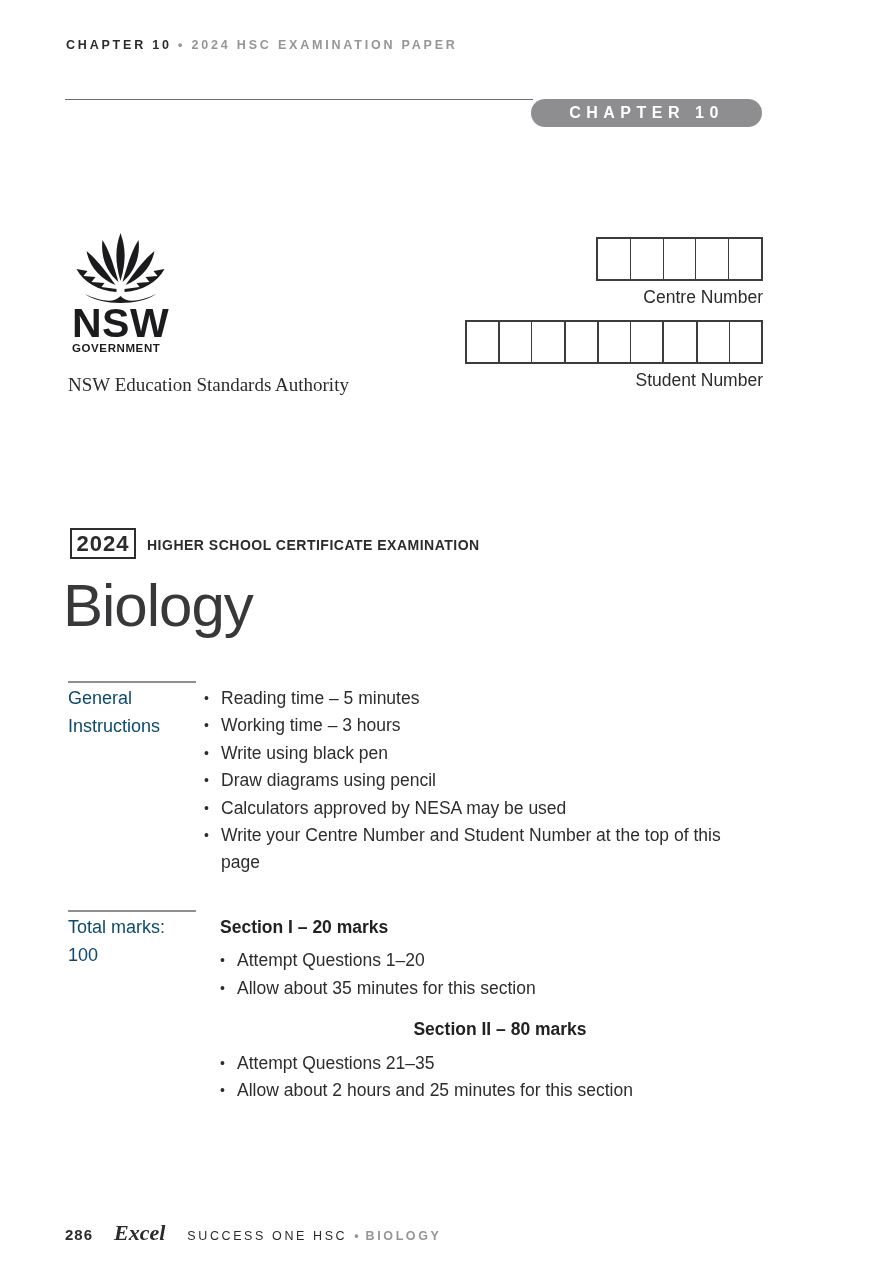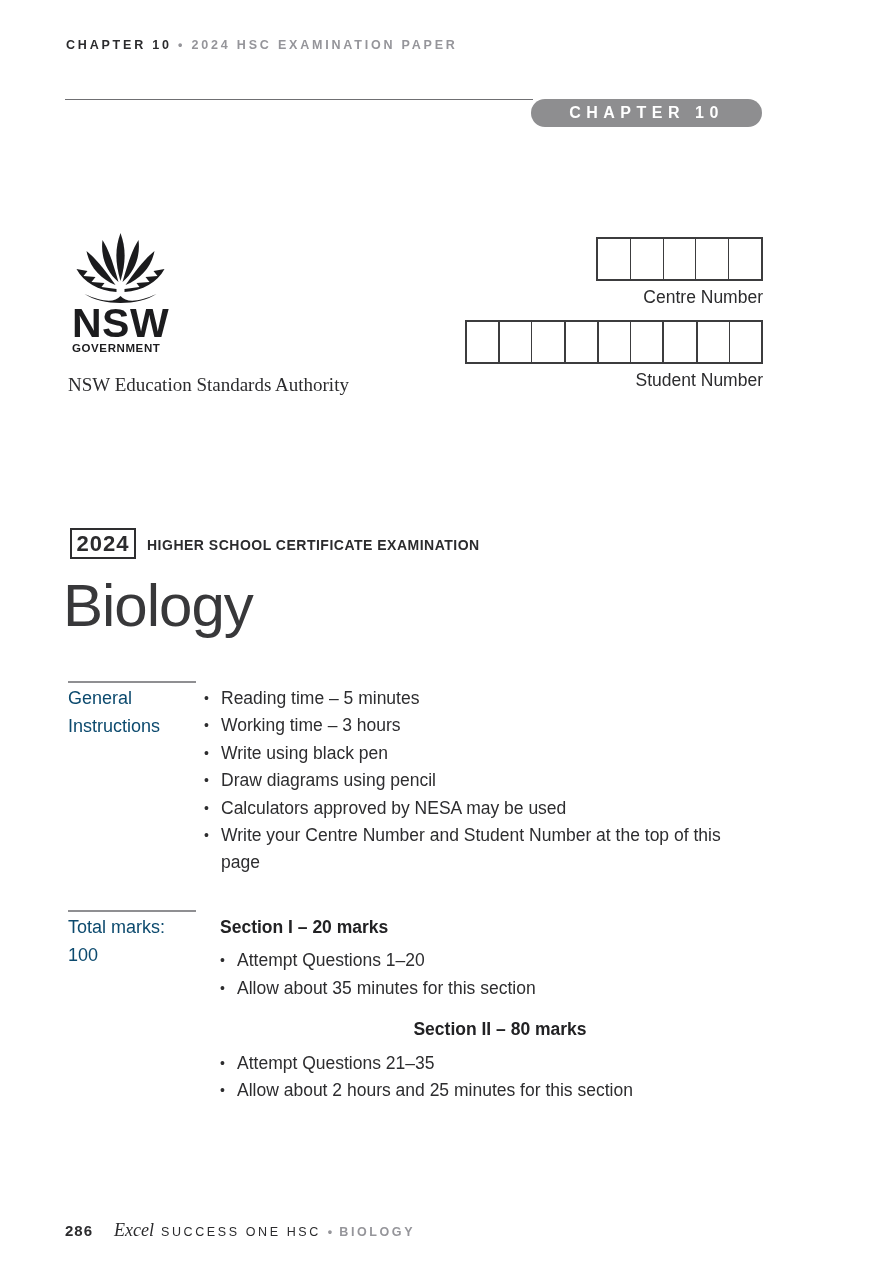--- a/index.html
+++ b/index.html
@@ -61,21 +61,21 @@
   .gi-list{left:204px;top:685px;width:548px;}
   .tm-col{left:220px;top:914px;width:560px;}
   .row{display:flex;}
   .b{width:17px;flex:0 0 17px;font-size:14px;}
   .sec-heading{font-weight:700;margin-bottom:6px;color:#222224;}
   .sec2{margin-top:14px;text-align:center;}
 
   
   .footer{left:65px;top:1220px;display:flex;align-items:baseline;white-space:nowrap;}
   .page-num{font-size:15px;font-weight:700;letter-spacing:1px;margin-right:21px;color:#2b2b2d;}
-  .brand-excel{font-family:"Liberation Serif",serif;font-style:italic;font-weight:400;font-size:18px;margin-right:7px;color:#2b2b2d;}
+  .brand-excel{font-family:"Liberation Serif",serif;font-style:italic;font-weight:700;font-size:22px;margin-right:22px;color:#2b2b2d;}
   .brand-caps{font-size:12.5px;font-weight:400;letter-spacing:2.6px;color:#2b2b2d;}
   .foot-sep{font-size:12.5px;font-weight:700;margin:0 7px;}
   .foot-subj{font-size:12.5px;font-weight:700;letter-spacing:2.6px;}
 </style>
 </head>
 <body>
 
 <div id="page">
 
   <div class="abs running-head">

